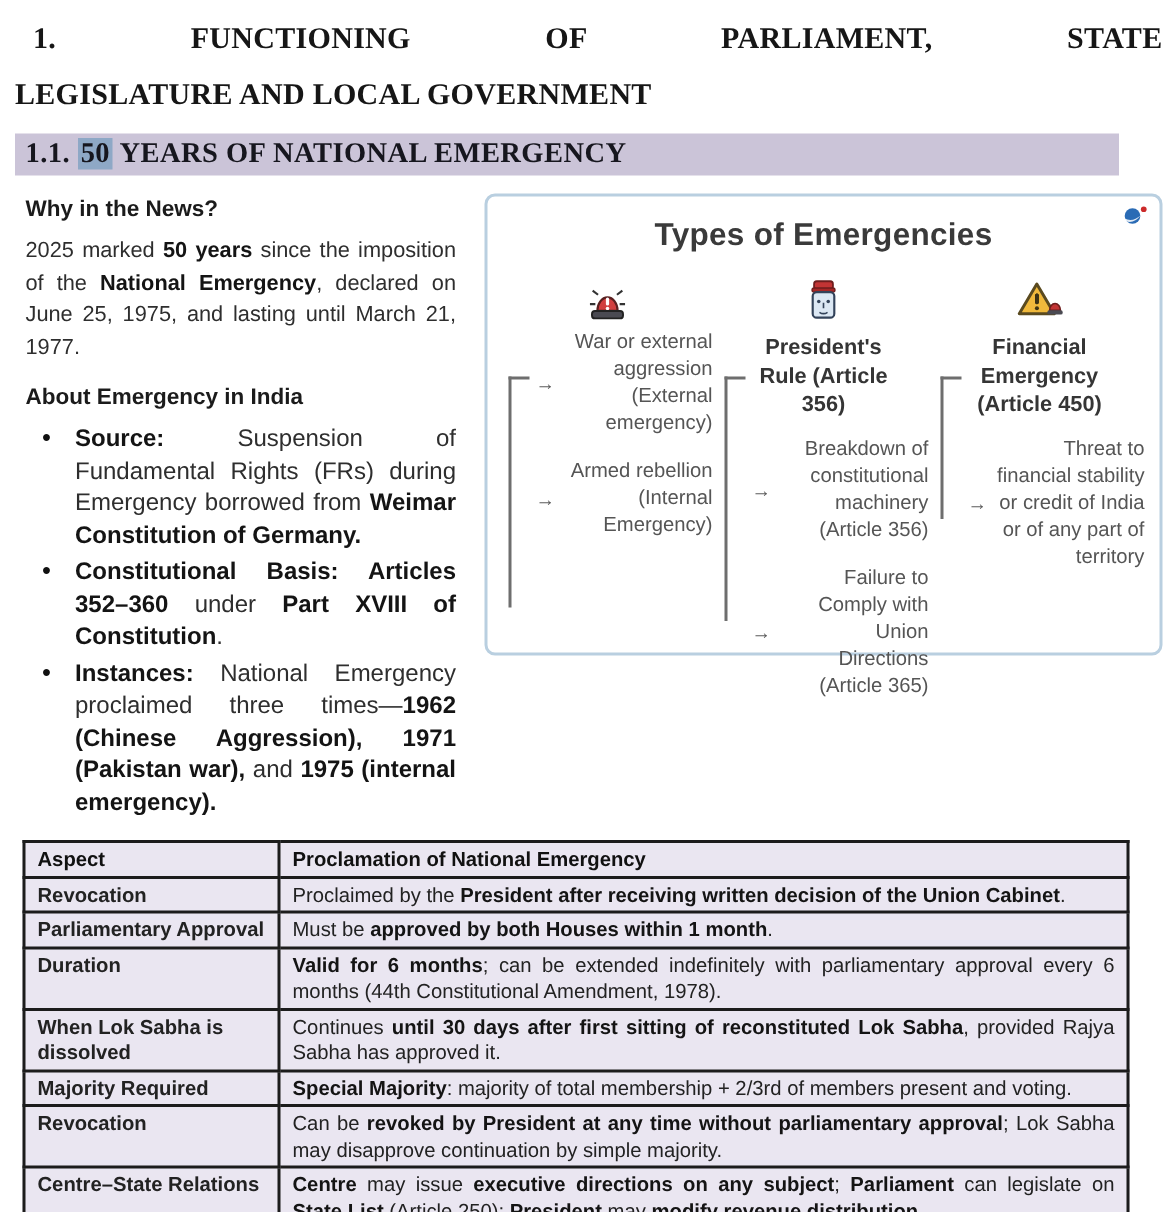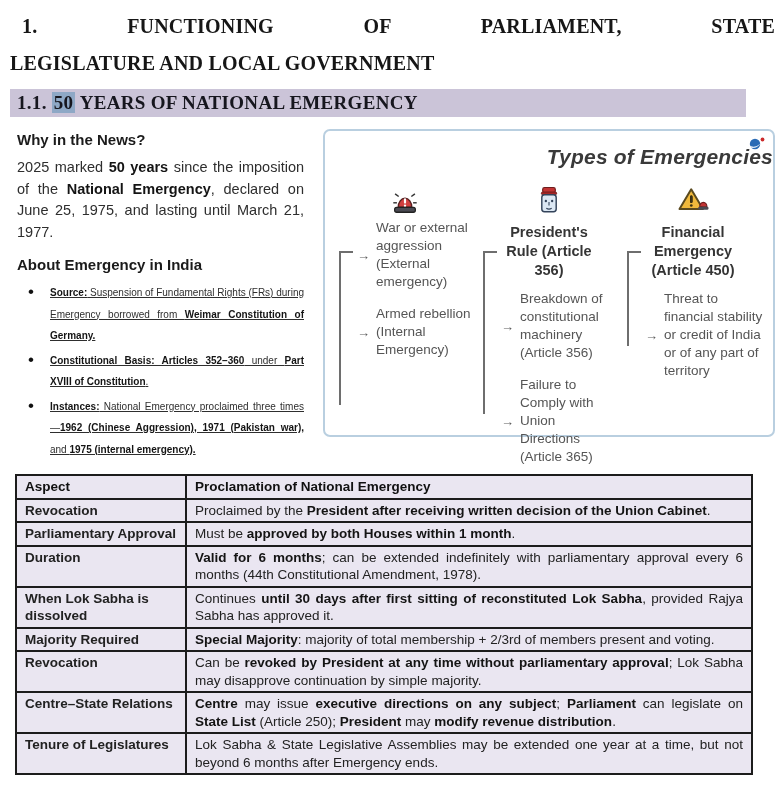--- a/index.html
+++ b/index.html
@@ -19,38 +19,38 @@
   .hl{background:var(--highlight-bg,#8ea8c6);padding:0 2px;}
   .b{font-weight:700;color:#141414;}
 
   
   .content{display:flex;margin-top:12px;gap:19px;}
   .leftcol{flex:0 0 294px;width:294px;padding-left:7px;box-sizing:border-box;color:#2e2e2e;}
   .leftcol h3{font-size:15px;margin:2px 0 9px 0;color:#1b1b1b;}
   .leftcol p{font-size:14.5px;line-height:21.5px;text-align:justify;margin:0 0 12px 0;}
   .leftcol h3.about{margin-top:13px;}
   .bullets{list-style:none;margin:0;padding:0;}
-  .bullets li{position:relative;padding-left:33px;font-size:10px;line-height:21.5px;
-              text-align:justify;margin-bottom:3px;text-decoration:underline;}
+  .bullets li{position:relative;padding-left:33px;font-size:16px;line-height:21.5px;
+              text-align:justify;margin-bottom:3px;}
   .bullets li::before{content:"\2022";position:absolute;left:11px;top:-1px;font-size:17px;color:#111;}
 
   
   .diagram{position:relative;flex:1;height:308px;border:2px solid var(--diagram-border,#b9cfe0);
            border-radius:7px;background:#fff;box-sizing:border-box;}
-  .dtitle{text-align:right;margin-top:14px;font-size:21px;font-weight:700;color:#3a3a3a;letter-spacing:.2px;font-style:italic;}
+  .dtitle{text-align:center;margin-top:14px;font-size:21px;font-weight:700;color:#3a3a3a;letter-spacing:.2px;}
   .dlogo{position:absolute;top:5px;right:7px;}
   .dcols{display:flex;margin-top:14px;padding:0 8px;}
   .dcol{position:relative;flex:1;padding:0 2px;box-sizing:border-box;}
   .dicon{text-align:center;height:36px;}
   .dheading{font-weight:700;font-size:14.5px;line-height:19px;color:#353535;text-align:center;
             max-width:112px;margin:4px auto 10px auto;}
   .ditems{padding-left:22px;}
   .ditem{display:flex;align-items:center;gap:6px;margin-bottom:14px;}
   .ditem .arr{color:#5c5c5c;font-size:13px;flex:0 0 auto;}
-  .ditem .dtext{font-size:13.5px;line-height:18px;color:#555;max-width:112px;}
+  .ditem .dtext{font-size:13.5px;line-height:18px;color:#555;max-width:112px;text-align:right;}
   .rail{position:absolute;left:6px;width:12px;border-left:2px solid #6e6e6e;border-top:2px solid #6e6e6e;}
   .dcol:nth-child(1) .rail{top:68px;height:152px;}
   .dcol:nth-child(2) .rail{top:68px;height:161px;}
   .dcol:nth-child(3) .rail{top:68px;height:93px;}
 
   
   table.facts{border-collapse:collapse;margin:11px 0 0 5px;width:738px;
               background:var(--table-bg,#eae6f1);table-layout:fixed;}
   table.facts td{border:2px solid #1c1c1c;padding:2px 8px 2px 8px;font-size:13.5px;line-height:17.5px;
                  vertical-align:top;color:#222;}

